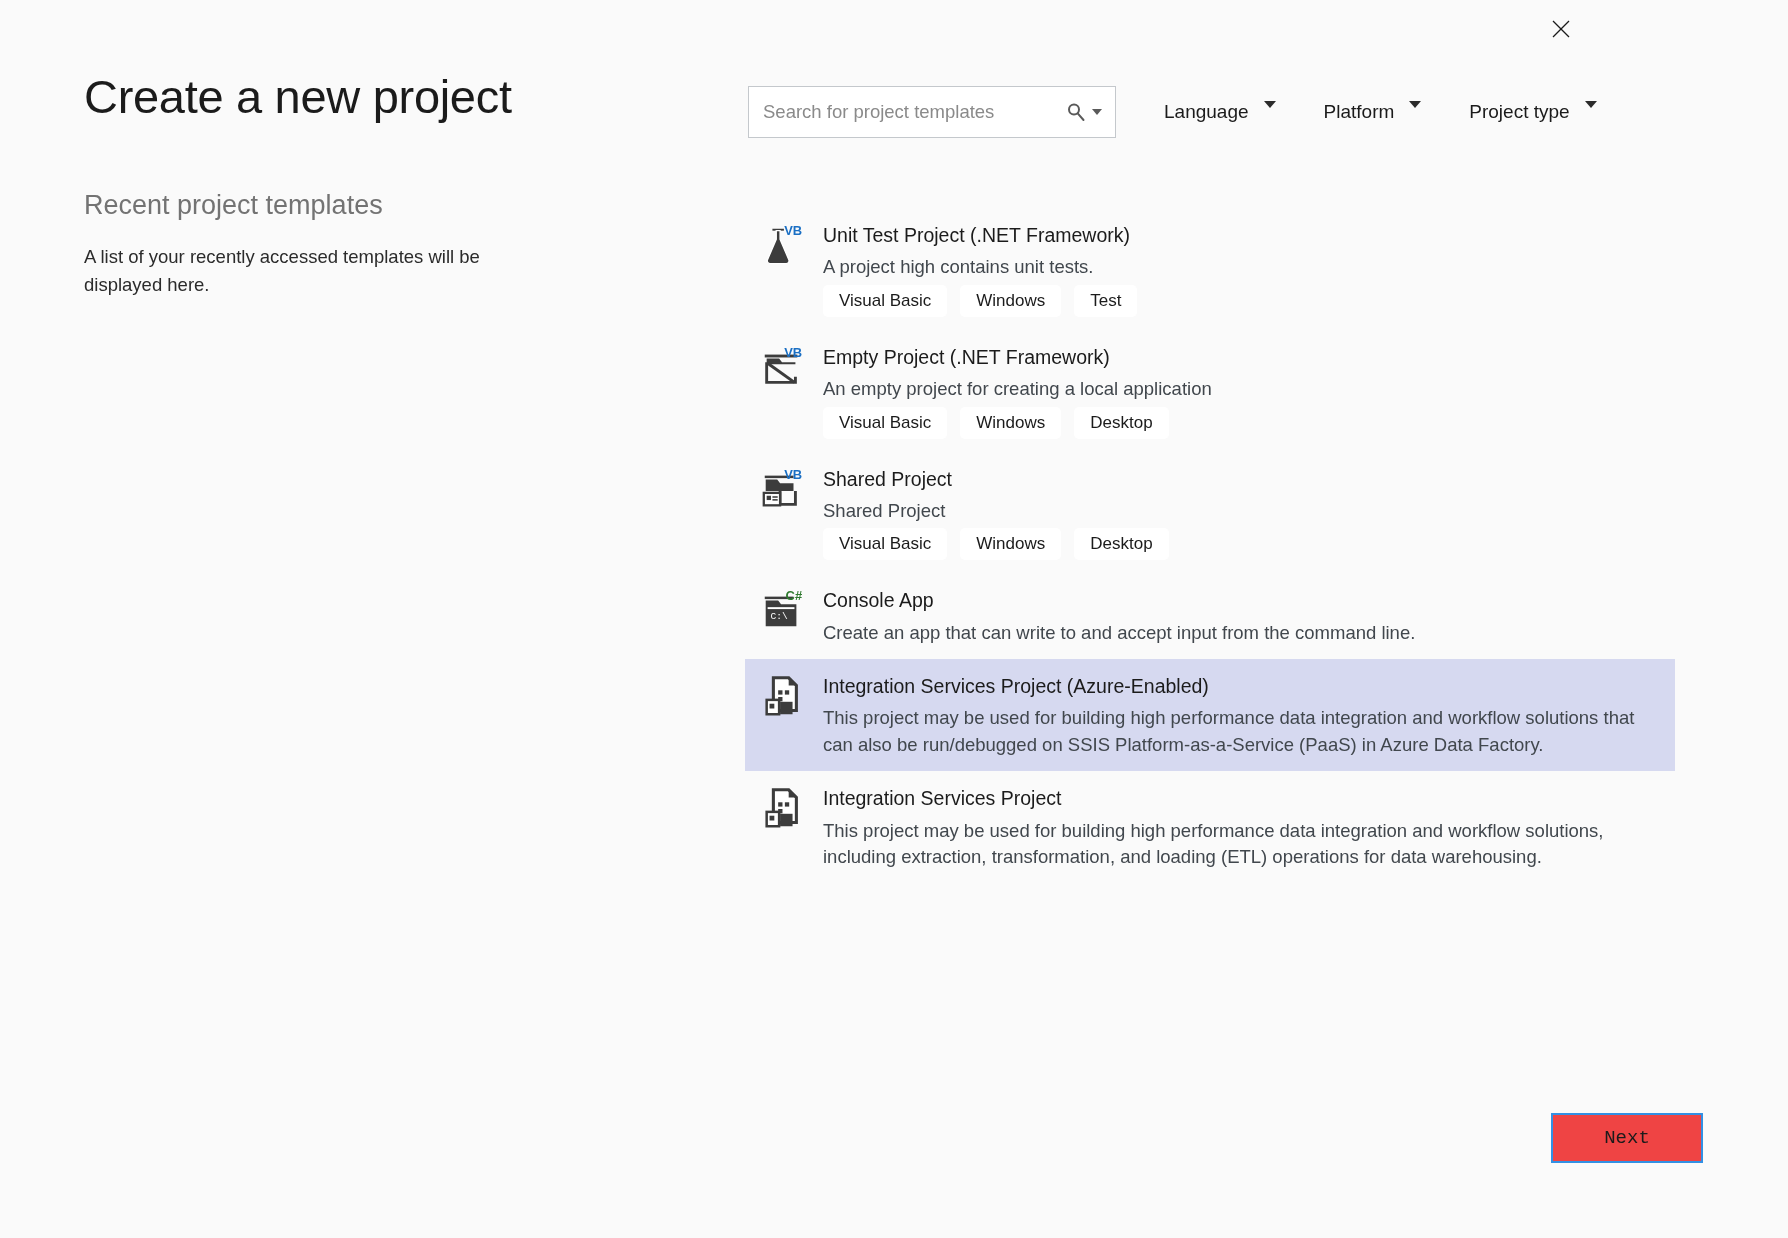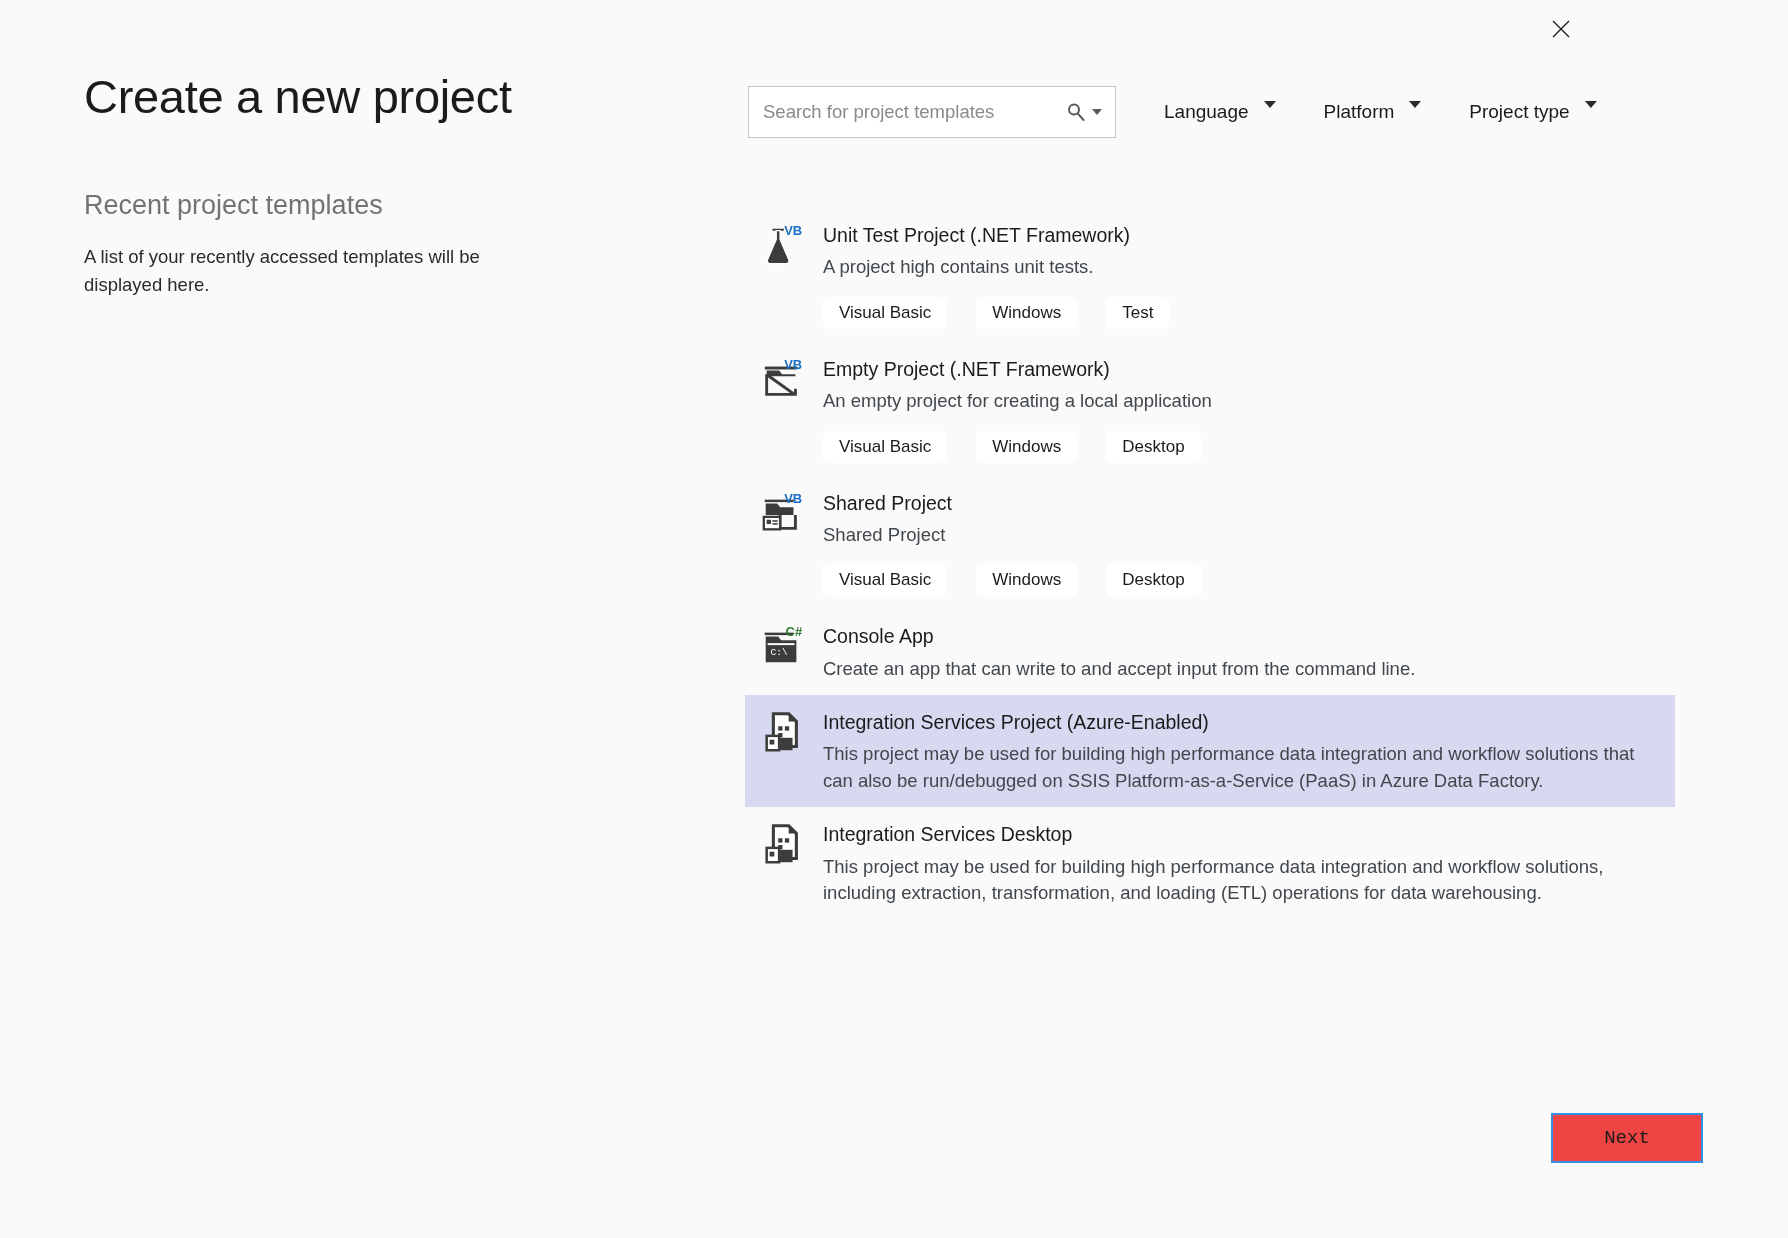--- a/index.html
+++ b/index.html
@@ -94,21 +94,21 @@
   .tpl-icon svg { width: 46px; height: 46px; display: block; }
   .tpl-body { flex: 1; min-width: 0; padding-top: 1px; }
   .tpl-name {
     font-size: 19.5px; font-weight: 400; color: #1b1b1b;
     line-height: 1.35; margin-bottom: 6px;
   }
   .tpl-desc {
     font-size: 18.5px; font-weight: 400; color: #41474d;
     line-height: 1.43; max-width: 820px;
   }
-  .tpl-tags { display: flex; gap: 29px; margin-top: 16px; }
+  .tpl-tags { display: flex; gap: 13px; margin-top: 4px; }
   .tag-pill {
     background: #ffffff;
     border-radius: 5px;
     padding: 7px 16px 8px 16px;
     font-size: 17px; color: #1b1b1b; line-height: 1;
     white-space: nowrap;
   }
 
   
   .next-btn {
@@ -272,21 +272,21 @@
             <path d="M31 4 v8 h8 z" fill="#3c3c3c"></path>
             <rect x="20" y="17" width="4.5" height="4.5" fill="#3c3c3c"></rect>
             <rect x="27" y="17" width="4.5" height="4.5" fill="#3c3c3c"></rect>
             <rect x="20" y="24" width="4.5" height="4.5" fill="#3c3c3c"></rect>
             <rect x="8" y="27" width="13" height="15" fill="#ffffff" stroke="#3c3c3c" stroke-width="2.6"></rect>
             <rect x="11" y="31" width="5" height="5" fill="#3c3c3c"></rect>
             <rect x="22" y="29" width="13" height="13" fill="#3c3c3c"></rect>
           </svg>
         </div>
         <div class="tpl-body">
-          <div class="tpl-name">Integration Services Desktop</div>
+          <div class="tpl-name">Integration Services Project</div>
           <div class="tpl-desc">This project may be used for building high performance data integration and workflow solutions, including extraction, transformation, and loading (ETL) operations for data warehousing.</div>
         </div>
       </div>
     </div>
 
   <button class="next-btn">Next</button>
 
 </div>
 
 </body></html>

